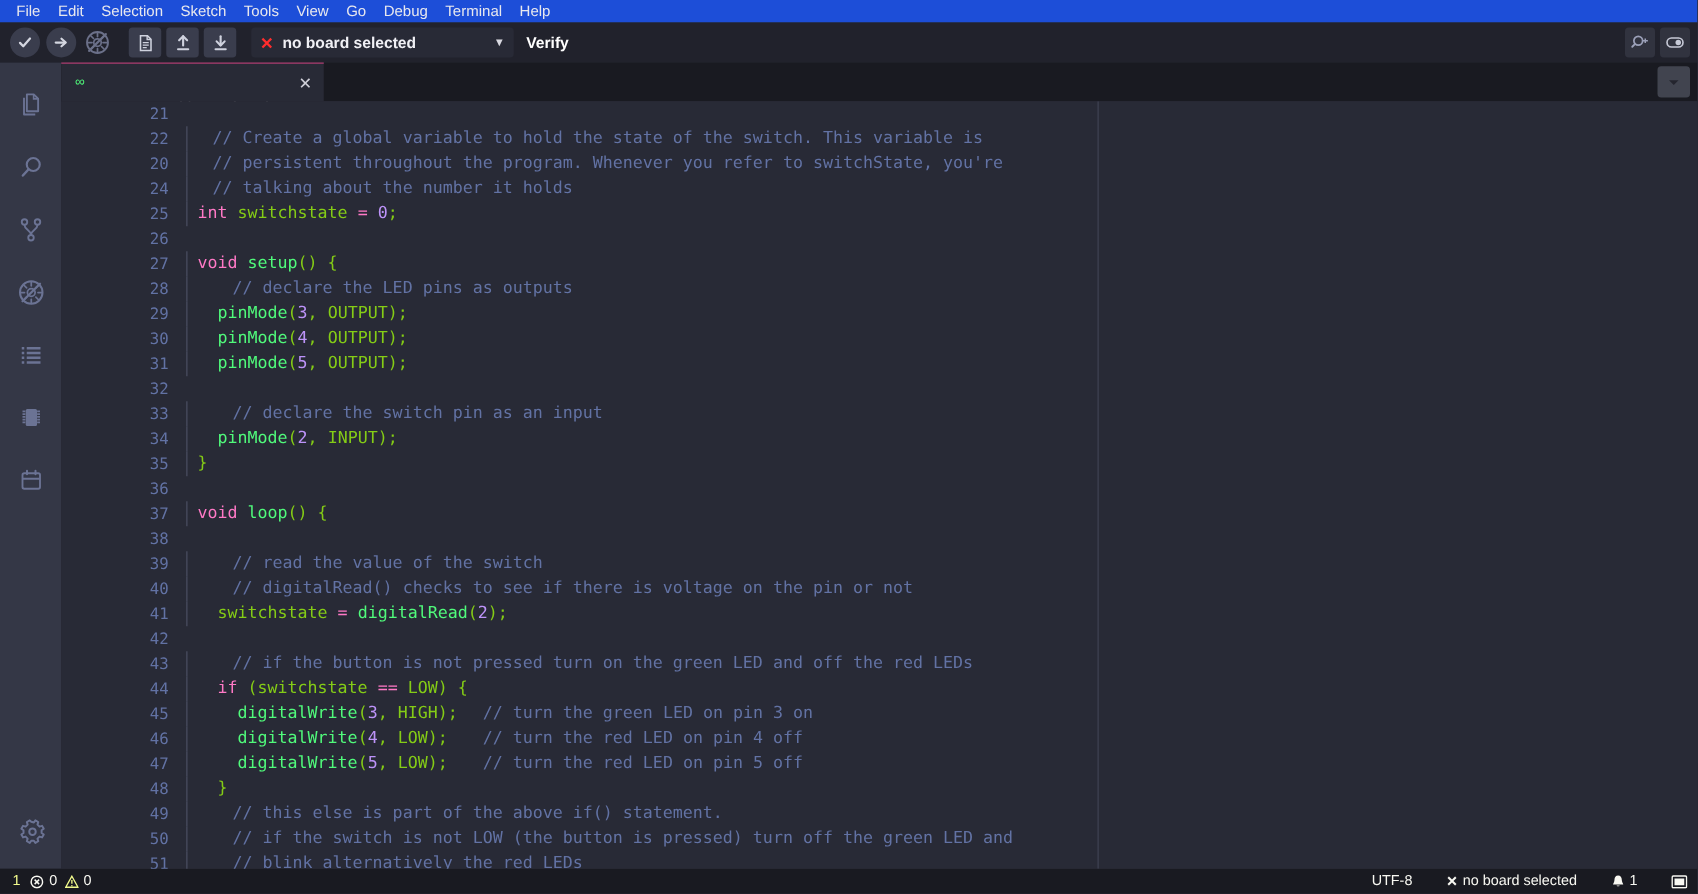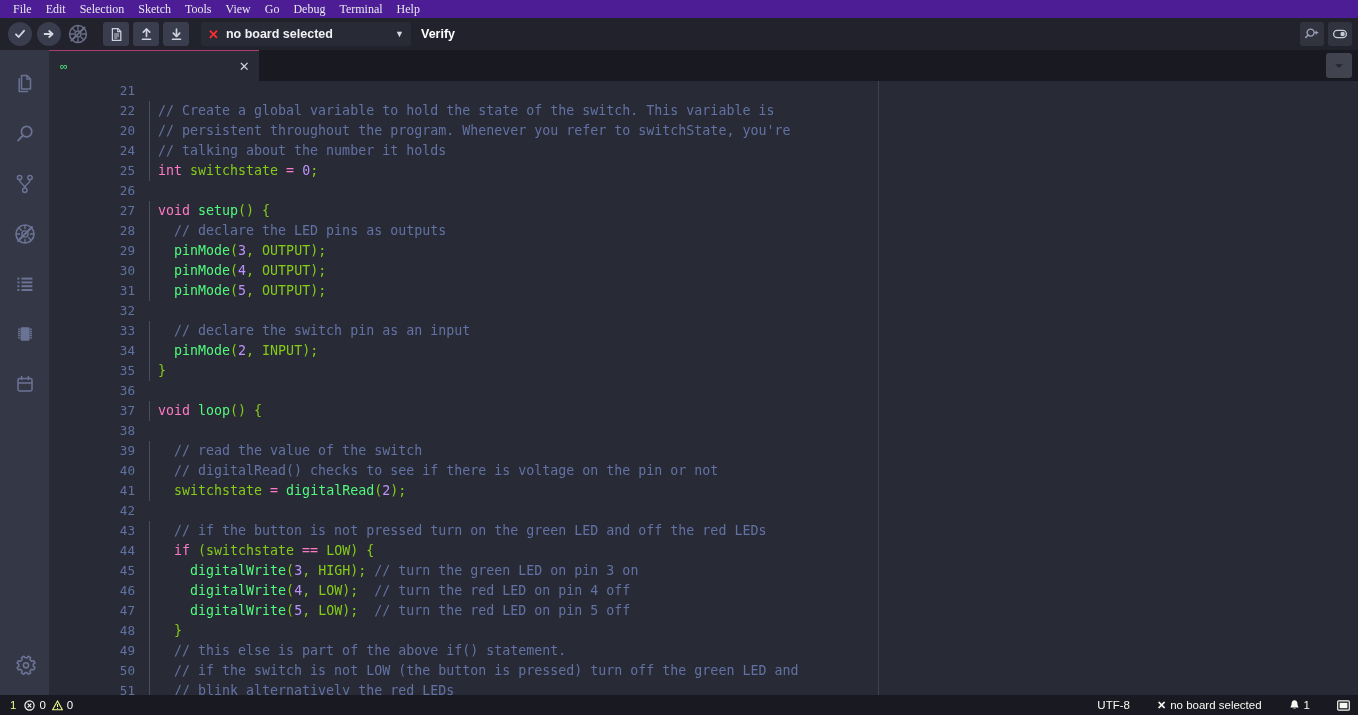--- a/index.html
+++ b/index.html
@@ -7,26 +7,25 @@
     width: 1358px; height: 715px;
     background: #282a36;
     font-family: "Liberation Sans", sans-serif;
     overflow: hidden;
   }
   body { display: flex; flex-direction: column; }
 
   
   .menubar {
     height: 18px; min-height: 18px;
-    background: #4c1d95;
+    background: #1d4ed8;
     display: flex; align-items: center;
     padding-left: 6px;
     color: #e8e8ee;
     font-size: 12px;
-    font-family: Liberation Serif, serif;
   }
   .menu-item {
     padding: 1px 7px 2px 7px;
     line-height: 14px;
     cursor: default;
     white-space: nowrap;
   }
 
   
   .toolbar {
@@ -130,21 +129,21 @@
   .ln {
     width: 82px; min-width: 82px;
     text-align: right; padding-right: 14px;
     color: #6272a4; font-size: 12.6px;
     line-height: 20px;
   }
   .src { position: relative; padding-left: 9px; line-height: 20px; color: #f8f8f2; }
   .guide { position: absolute; left: 0; top: 0; bottom: 0; width: 1px; background: #494d61; }
 
   
-  .c-cmt  { color: #6272a4; }
+  .c-cmt  { color: #6272a4; margin-left: 12px; }
   .c-kw   { color: #ff79c6; }
   .c-fn   { color: #50fa7b; }
   .c-num  { color: #bd93f9; }
   .c-pl   { color: #84cc16; }
   .c-op   { color: #ff79c6; }
 
   
   .statusbar {
     height: 20px; min-height: 20px;
     background: #191a21;

